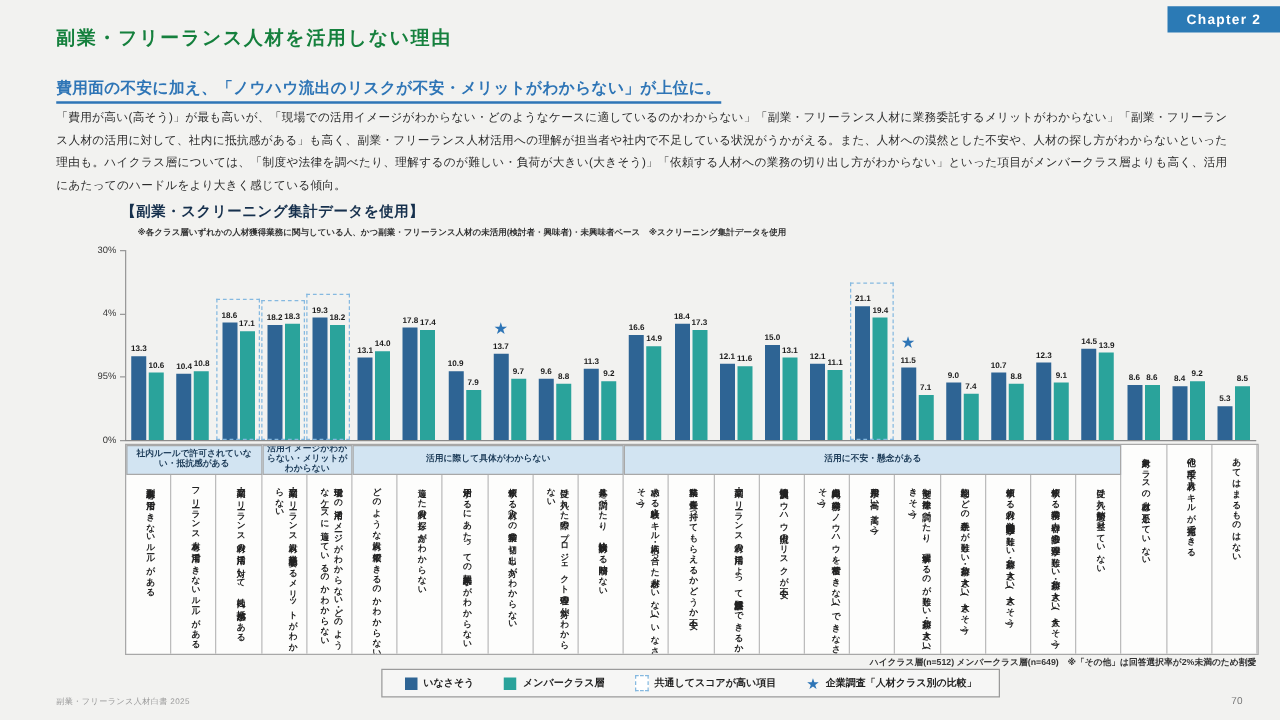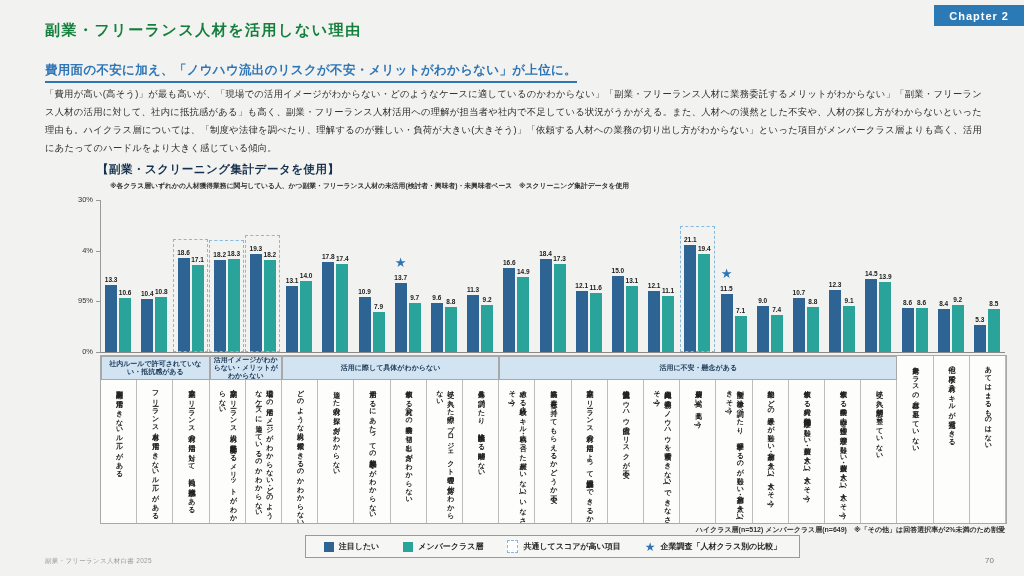--- a/index.html
+++ b/index.html
@@ -251,21 +251,21 @@
       </div>
       <div class="cat-cell" style="left: 868.8px; top: 0px; width: 36.2px; height: 167px;">
         <span>あてはまるものはない</span>
       </div>
     </div>
     <div class="sample-note" style="left: 55px; top: 325px; width: 905px;">ハイクラス層(n=512) メンバークラス層(n=649)　※「その他」は回答選択率が2%未満のため割愛</div>
     <div class="legend-wrap" style="left: 55px; top: 335px; width: 905px;">
       <div class="legend-box">
         <div class="legend-item">
           <span class="sw" style="background: rgb(46, 100, 148);"></span>
-          <span>注目したい</span>
+          <span>いなさそう</span>
         </div>
         <div class="legend-item">
           <span class="sw" style="background: rgb(42, 163, 155);"></span>
           <span>メンバークラス層</span>
         </div>
         <div class="legend-item">
           <span class="sw-dash"></span>
           <span>共通してスコアが高い項目</span>
         </div>
         <div class="legend-item">

